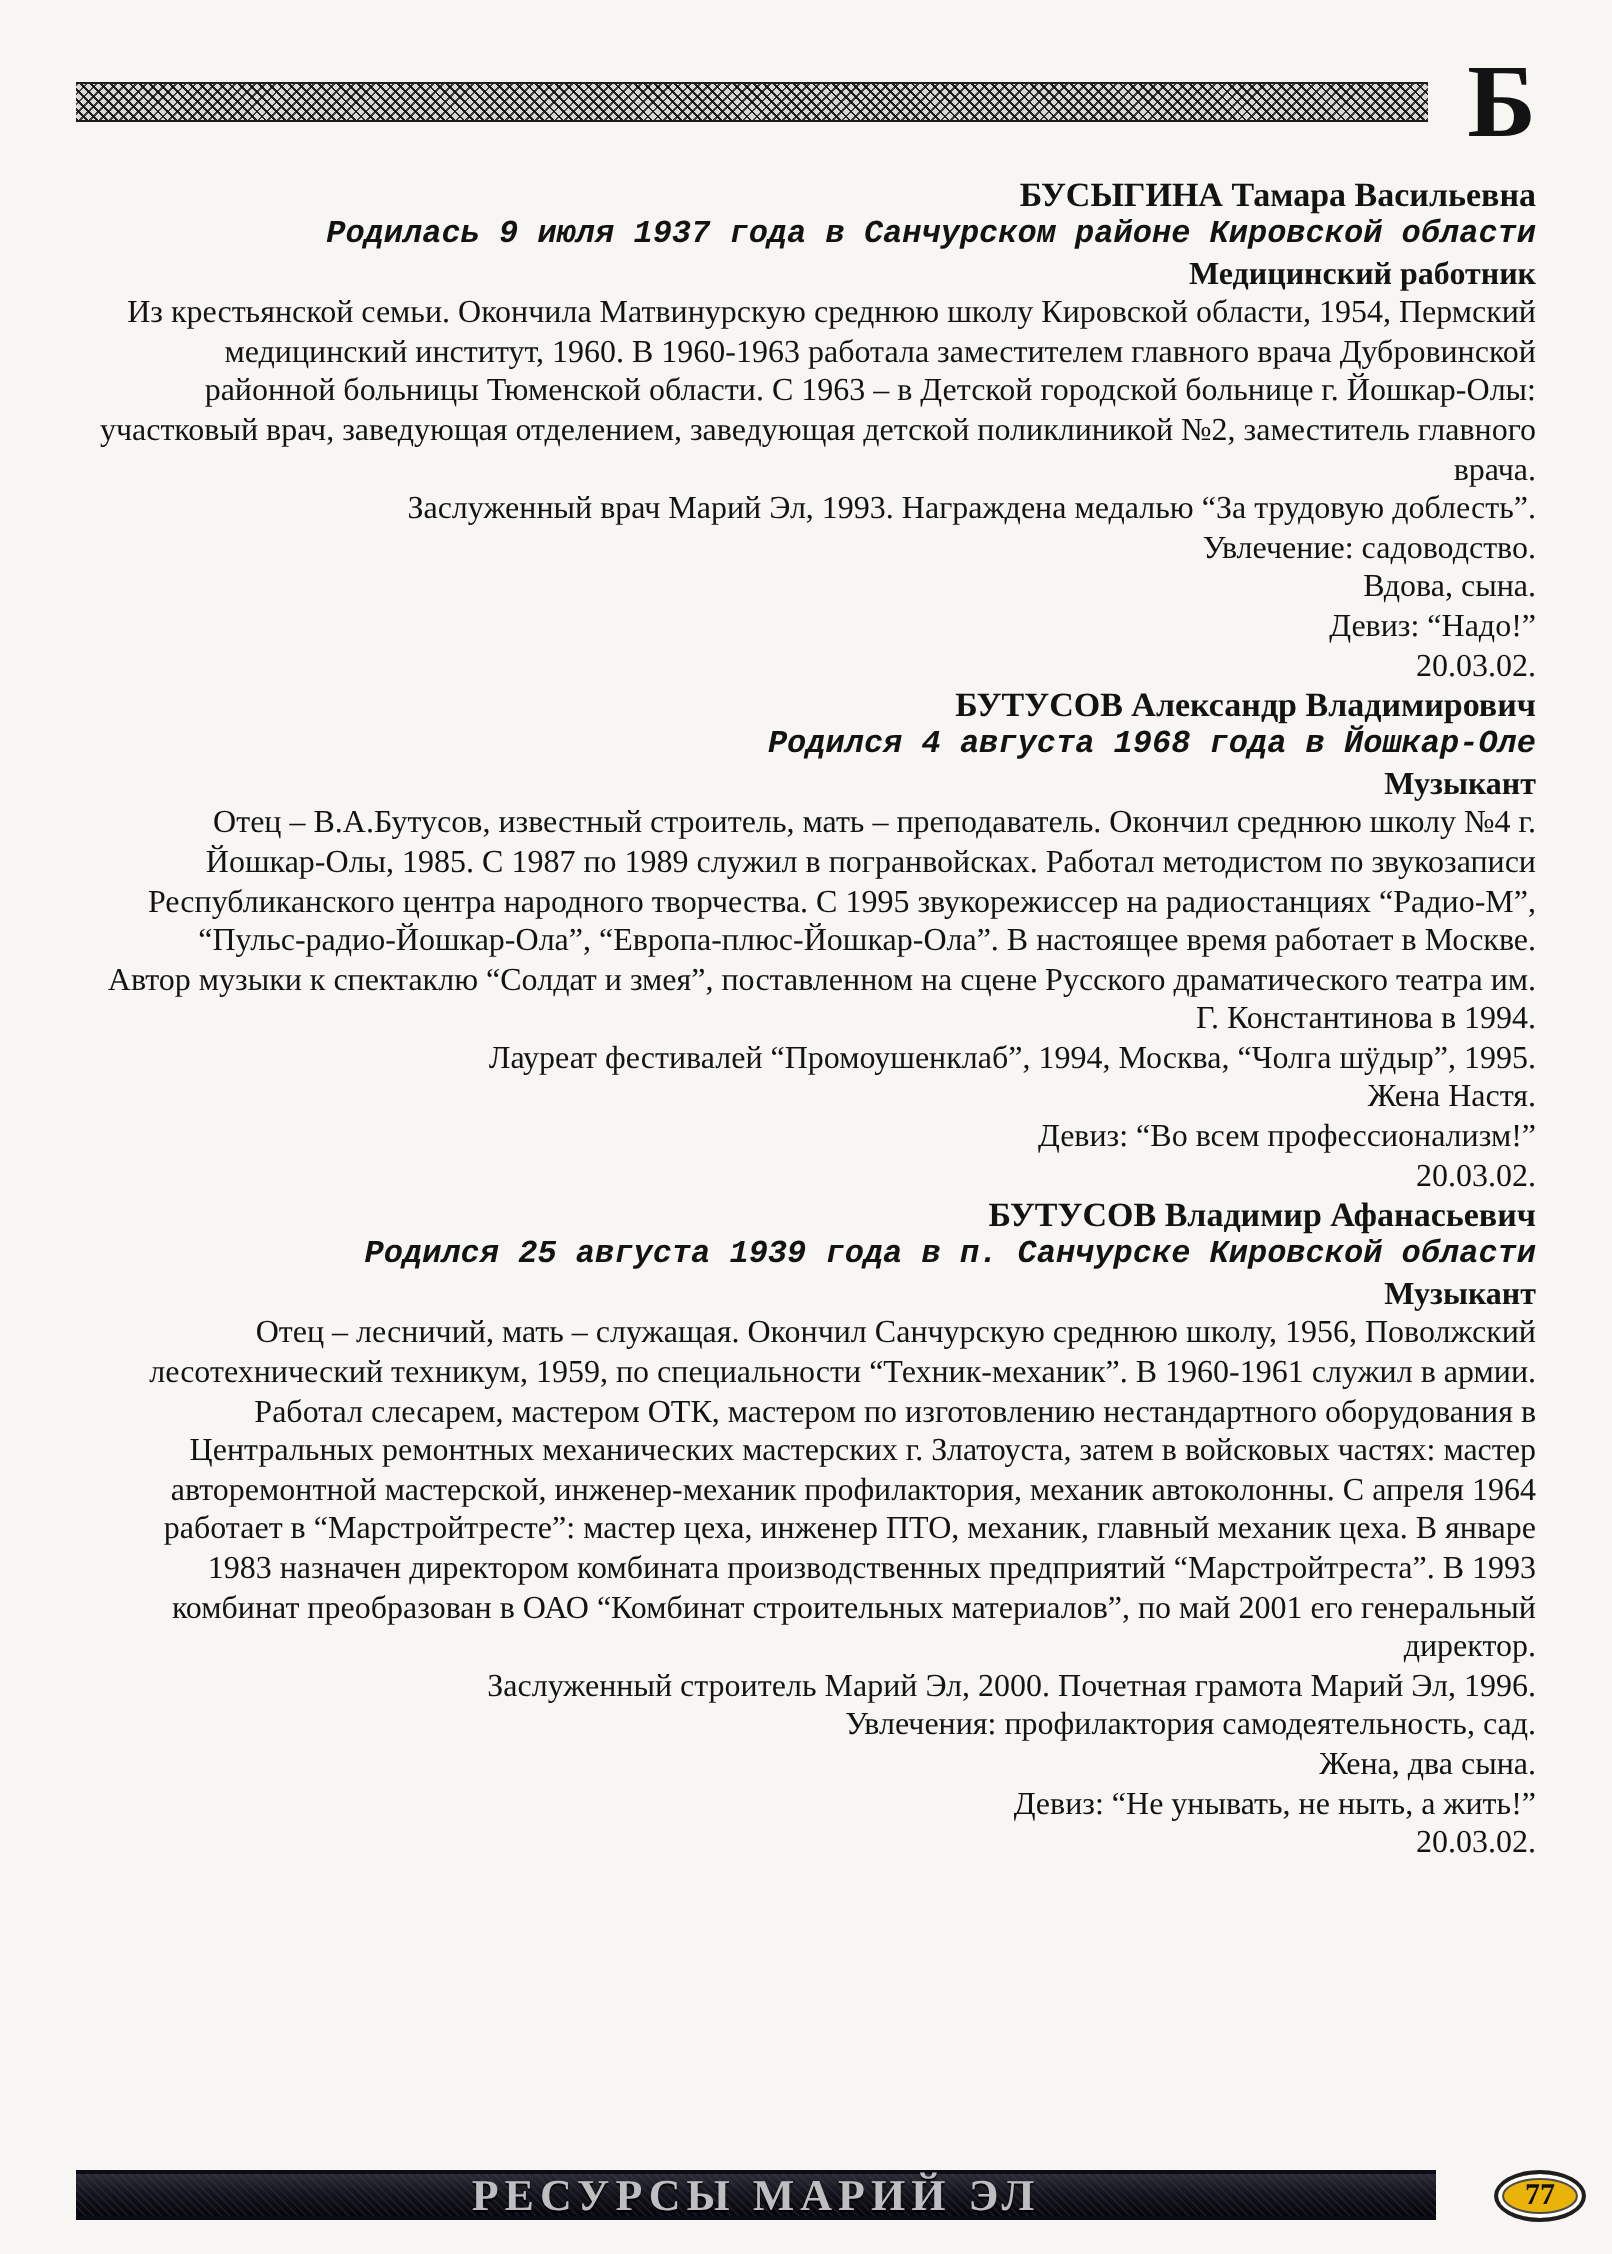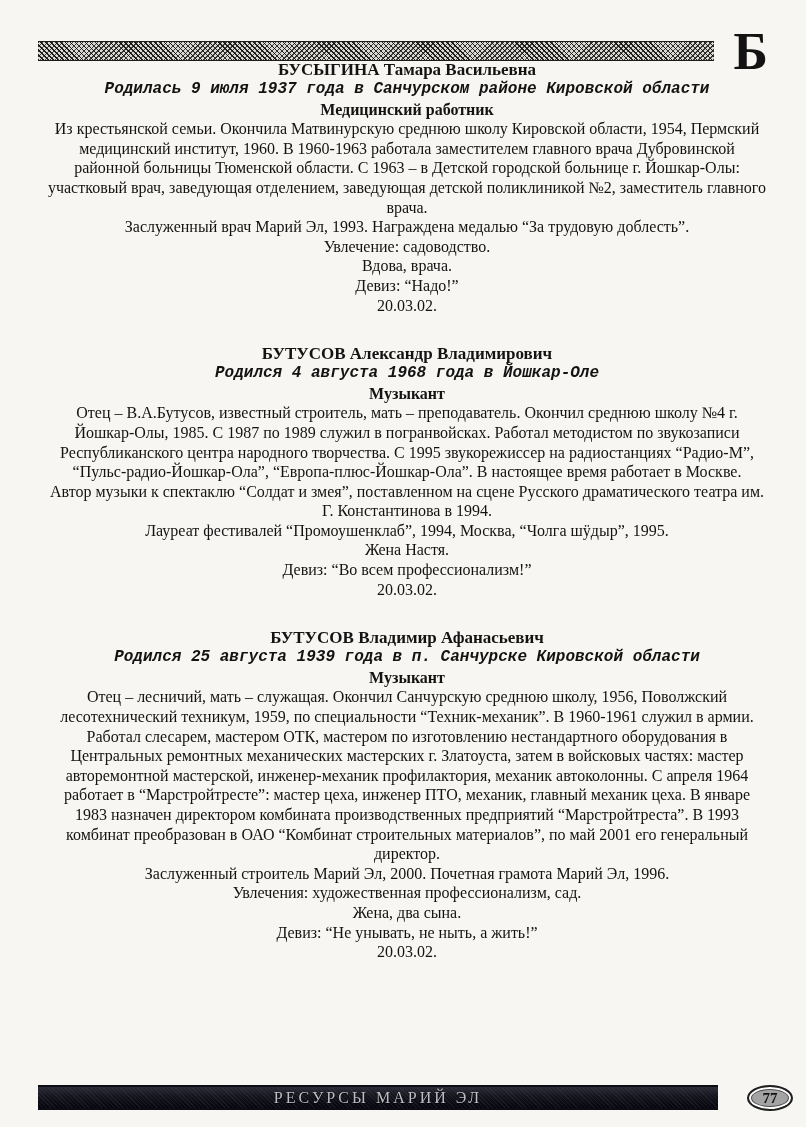--- a/index.html
+++ b/index.html
@@ -24,46 +24,46 @@
     border-bottom:1px solid #1c1c1c;
   }
   .section-letter {
     position:absolute; right:38px; top:26px;
     font-size:52px; line-height:1; font-weight:bold;
     letter-spacing:0;
   }
 
   
   .content {
-    position:absolute; left:46px; top:60px; width:722px;
-    font-size:16px; line-height:19.6px; text-align:center;
+    position:absolute; left:46px; top:88px; width:722px;
+    font-size:16px; line-height:19.6px; text-align:right;
   }
-  .entry + .entry { margin-top:29px; }
+  .entry + .entry { }
   .entry-name { font-size:17px; font-weight:bold; line-height:20px; }
   .entry-born { font-weight:bold; font-style:italic;font-family:Liberation Mono, monospace; }
   .entry-prof { font-weight:bold; }
   .entry p { margin:0; }
 
   
   .footer-bar {
     position:absolute; left:38px; top:1085px; width:680px; height:25px;
     background:
       repeating-linear-gradient(45deg, rgba(70,70,90,.25) 0 1px, transparent 1px 3px),
       linear-gradient(180deg,#2b2b36 0%, #14141c 45%, #05050b 100%);
     border-top:2px solid #0c0c14;
     border-bottom:2px solid #0c0c14;
     display:flex; align-items:center; justify-content:center;
   }
   .footer-title {
-    color:#bdbdc2; font-weight:normal; font-size:16px;
+    color:#bdbdc2; font-weight:bold; font-size:22px;
     letter-spacing:3px; text-shadow:0 1px 1px #000;
   }
   .page-number {
     position:absolute; left:747px; top:1085px; width:46px; height:26px;
-    background:#a3a3a3;
+    background:#eab308;
     border:2px solid #1e1e1e;
     border-radius:50%;
     box-shadow: inset 0 0 0 2px #fdfdfd, inset 0 0 0 3px #4a4a4a;
     display:flex; align-items:center; justify-content:center;
   }
   .page-number span { font-weight:bold; font-size:15px; color:#111; }
 </style>
 </head>
 <body>
 
@@ -74,21 +74,21 @@
 
   <main class="content">
 
     <section class="entry">
       <h2 class="entry-name">БУСЫГИНА Тамара Васильевна</h2>
       <p class="entry-born">Родилась 9 июля 1937 года в Санчурском районе Кировской области</p>
       <p class="entry-prof">Медицинский работник</p>
       <p class="entry-text">Из крестьянской семьи. Окончила Матвинурскую среднюю школу Кировской области, 1954, Пермский медицинский институт, 1960. В 1960-1963 работала заместителем главного врача Дубровинской районной больницы Тюменской области. С 1963 – в Детской городской больнице г. Йошкар-Олы: участковый врач, заведующая отделением, заведующая детской поликлиникой №2, заместитель главного врача.</p>
       <p class="entry-text">Заслуженный врач Марий Эл, 1993. Награждена медалью “За трудовую доблесть”.</p>
       <p class="entry-text">Увлечение: садоводство.</p>
-      <p class="entry-text">Вдова, врача.</p>
+      <p class="entry-text">Вдова, сына.</p>
       <p class="entry-text">Девиз: “Надо!”</p>
       <p class="entry-text">20.03.02.</p>
     </section>
 
     <section class="entry">
       <h2 class="entry-name">БУТУСОВ Александр Владимирович</h2>
       <p class="entry-born">Родился 4 августа 1968 года в Йошкар-Оле</p>
       <p class="entry-prof">Музыкант</p>
       <p class="entry-text">Отец – В.А.Бутусов, известный строитель, мать – преподаватель. Окончил среднюю школу №4 г. Йошкар-Олы, 1985. С 1987 по 1989 служил в погранвойсках. Работал методистом по звукозаписи Республиканского центра народного творчества. С 1995 звукорежиссер на радиостанциях “Радио-М”, “Пульс-радио-Йошкар-Ола”, “Европа-плюс-Йошкар-Ола”. В настоящее время работает в Москве.</p>
       <p class="entry-text">Автор музыки к спектаклю “Солдат и змея”, поставленном на сцене Русского драматического театра им. Г. Константинова в 1994.</p>
@@ -97,21 +97,21 @@
       <p class="entry-text">Девиз: “Во всем профессионализм!”</p>
       <p class="entry-text">20.03.02.</p>
     </section>
 
     <section class="entry">
       <h2 class="entry-name">БУТУСОВ Владимир Афанасьевич</h2>
       <p class="entry-born">Родился 25 августа 1939 года в п. Санчурске Кировской области</p>
       <p class="entry-prof">Музыкант</p>
       <p class="entry-text">Отец – лесничий, мать – служащая. Окончил Санчурскую среднюю школу, 1956, Поволжский лесотехнический техникум, 1959, по специальности “Техник-механик”. В 1960-1961 служил в армии. Работал слесарем, мастером ОТК, мастером по изготовлению нестандартного оборудования в Центральных ремонтных механических мастерских г. Златоуста, затем в войсковых частях: мастер авторемонтной мастерской, инженер-механик профилактория, механик автоколонны. С апреля 1964 работает в “Марстройтресте”: мастер цеха, инженер ПТО, механик, главный механик цеха. В январе 1983 назначен директором комбината производственных предприятий “Марстройтреста”. В 1993 комбинат преобразован в ОАО “Комбинат строительных материалов”, по май 2001 его генеральный директор.</p>
       <p class="entry-text">Заслуженный строитель Марий Эл, 2000. Почетная грамота Марий Эл, 1996.</p>
-      <p class="entry-text">Увлечения: художественная профессионализм, сад.</p>
+      <p class="entry-text">Увлечения: профилактория самодеятельность, сад.</p>
       <p class="entry-text">Жена, два сына.</p>
       <p class="entry-text">Девиз: “Не унывать, не ныть, а жить!”</p>
       <p class="entry-text">20.03.02.</p>
     </section>
 
   </main>
 
   <footer>
     <div class="footer-bar">
       <span class="footer-title">РЕСУРСЫ МАРИЙ ЭЛ</span>

